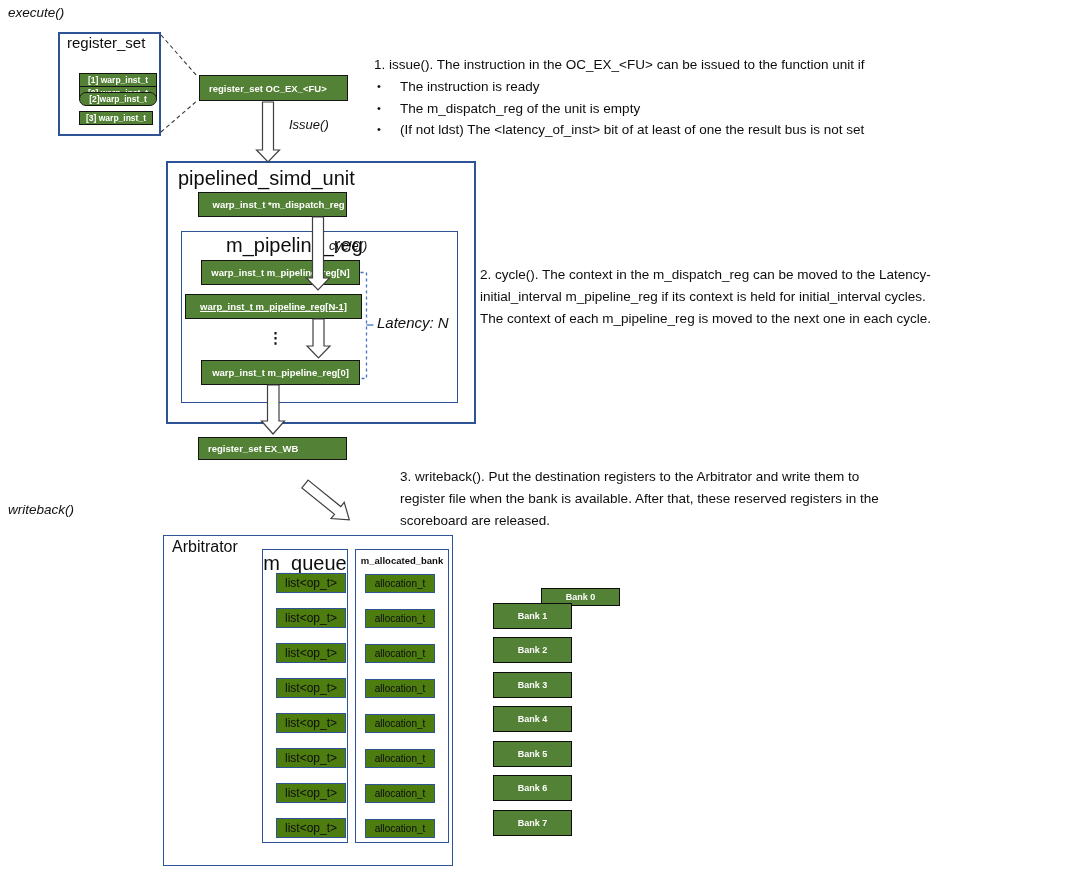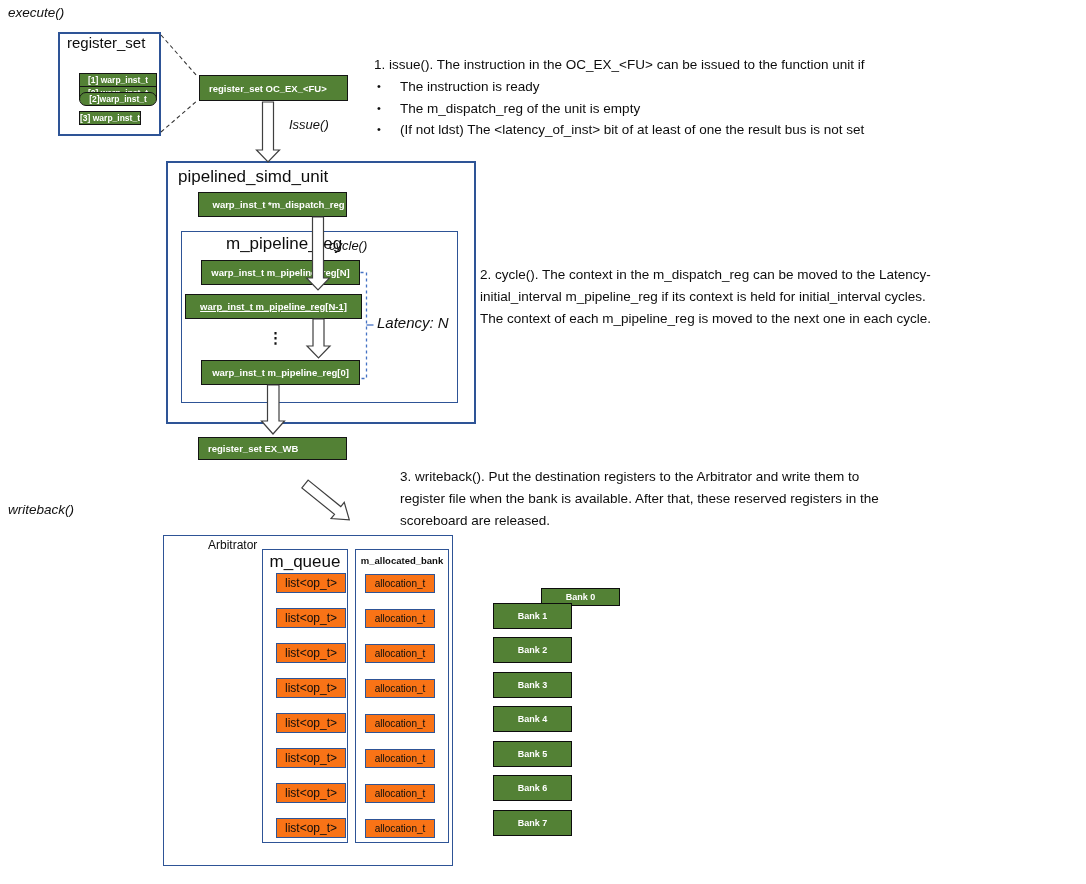--- a/index.html
+++ b/index.html
@@ -17,26 +17,26 @@
     color:#ffffff; font-weight:bold; font-size:9.5px; display:flex; align-items:center;
     white-space:nowrap;
   }
   .greenbox.padded { padding-left:9px; }
   .greenbox.center { justify-content:center; }
   .slot { font-size:8.5px; justify-content:center; }
   .bank {
     position:absolute; box-sizing:border-box; background:#538135; border:1.6px solid #0d0d0d;
     color:#fff; font-weight:bold; font-size:9px; display:flex; align-items:center; justify-content:center;
   }
-  .box-title { position:absolute; font-size:17px; color:#0d0d0d; white-space:nowrap; }
+  .box-title { position:absolute; font-size:20px; color:#0d0d0d; white-space:nowrap; }
   .note { position:absolute; font-size:13.5px; color:#0d0d0d; line-height:21.8px; white-space:nowrap; }
   .bullet-row { display:flex; }
   .bullet { width:14px; font-size:11px; padding-left:3px; padding-right:9px; }
   .cellbox {
-    position:absolute; box-sizing:border-box; background:#f97316; border:1.2px solid #2e5496;
+    position:absolute; box-sizing:border-box; background:#4d7c0f; border:1.2px solid #2e5496;
     display:flex; align-items:center; justify-content:center; color:#0d0d0d;text-align:center;
   }
   .qitem { font-size:12px; }
   .aitem { font-size:10px; }
   .ellipsis { position:absolute; font-size:15px; font-weight:bold; color:#111; line-height:1; }
   svg.overlay { position:absolute; left:0; top:0; z-index:5; pointer-events:none; }
   .hollow-arrow { fill:#ffffff; stroke:#3f3f3f; stroke-width:1.2; }
 </style>
 </head>
 <body>
@@ -44,21 +44,21 @@
 <div class="canvas">
 
   <div class="lbl stage-lbl" style="left:8px; top:5px;">execute()</div>
   <div class="lbl stage-lbl" style="left:8px; top:502px;">writeback()</div>
 
   <div class="bluebox" style="left:58px; top:32px; width:103px; height:104px;"></div>
   <div class="box-title" style="left:67px; top:34px; font-size:15px;">register_set</div>
   <div class="greenbox slot" style="left:79px; top:54px; width:78px; height:14px;margin-top:32px;">[0] warp_inst_t</div>
   <div class="greenbox slot" style="left:79px; top:73px; width:78px; height:14px;">[1] warp_inst_t</div>
   <div class="greenbox slot" style="left:79px; top:92px; width:78px; height:14px;border-radius:7px;">[2]warp_inst_t</div>
-  <div class="greenbox slot" style="left:79px; top:111px; width:62px; height:14px;">[3] warp_inst_t</div>
+  <div class="greenbox slot" style="left:79px; top:111px; width:74px; height:14px;">[3] warp_inst_t</div>
 
   <div class="greenbox padded" style="left:199px; top:75px; width:149px; height:26px;">register_set OC_EX_&lt;FU&gt;</div>
   <div class="lbl small-lbl" style="left:289px; top:117px;">Issue()</div>
 
   <div class="bluebox" style="left:166px; top:161px; width:310px; height:263px;"></div>
   <div class="box-title" style="left:178px; top:167px;">pipelined_simd_unit</div>
   <div class="greenbox center" style="left:198px; top:192px; width:149px; height:25px;padding-left:12px;">warp_inst_t *m_dispatch_reg</div>
 
   <div class="bluebox-thin" style="left:181px; top:231px; width:277px; height:172px;"></div>
   <div class="box-title" style="left:190px; top:234px;margin-left:36px;">m_pipeline_reg</div>
@@ -94,21 +94,21 @@
     <div>The context of each m_pipeline_reg is moved to the next one in each cycle.</div>
   </div>
 
   <div class="note" style="left:400px; top:466px;">
     <div>3. writeback(). Put the destination registers to the Arbitrator and write them to</div>
     <div>register file when the bank is available. After that, these reserved registers in the</div>
     <div>scoreboard are released.</div>
   </div>
 
   <div class="bluebox-thin" style="left:163px; top:535px; width:290px; height:331px;"></div>
-  <div class="box-title" style="left:172px; top:538px; font-size:12px;margin-left:36px;">Arbitrator</div>
+  <div class="box-title" style="left:172px; top:538px; font-size:16px;">Arbitrator</div>
 
   <div class="bluebox-thin" style="left:262px; top:549px; width:86px; height:294px;"></div>
   <div class="box-title" style="left:262px; top:552px; width:86px; text-align:center;">m_queue</div>
   <div class="cellbox qitem" style="left:276px; top:573px; width:70px; height:20px;">list&lt;op_t&gt;</div>
   <div class="cellbox qitem" style="left:276px; top:608px; width:70px; height:20px;">list&lt;op_t&gt;</div>
   <div class="cellbox qitem" style="left:276px; top:643px; width:70px; height:20px;">list&lt;op_t&gt;</div>
   <div class="cellbox qitem" style="left:276px; top:678px; width:70px; height:20px;">list&lt;op_t&gt;</div>
   <div class="cellbox qitem" style="left:276px; top:713px; width:70px; height:20px;">list&lt;op_t&gt;</div>
   <div class="cellbox qitem" style="left:276px; top:748px; width:70px; height:20px;">list&lt;op_t&gt;</div>
   <div class="cellbox qitem" style="left:276px; top:783px; width:70px; height:20px;">list&lt;op_t&gt;</div>

